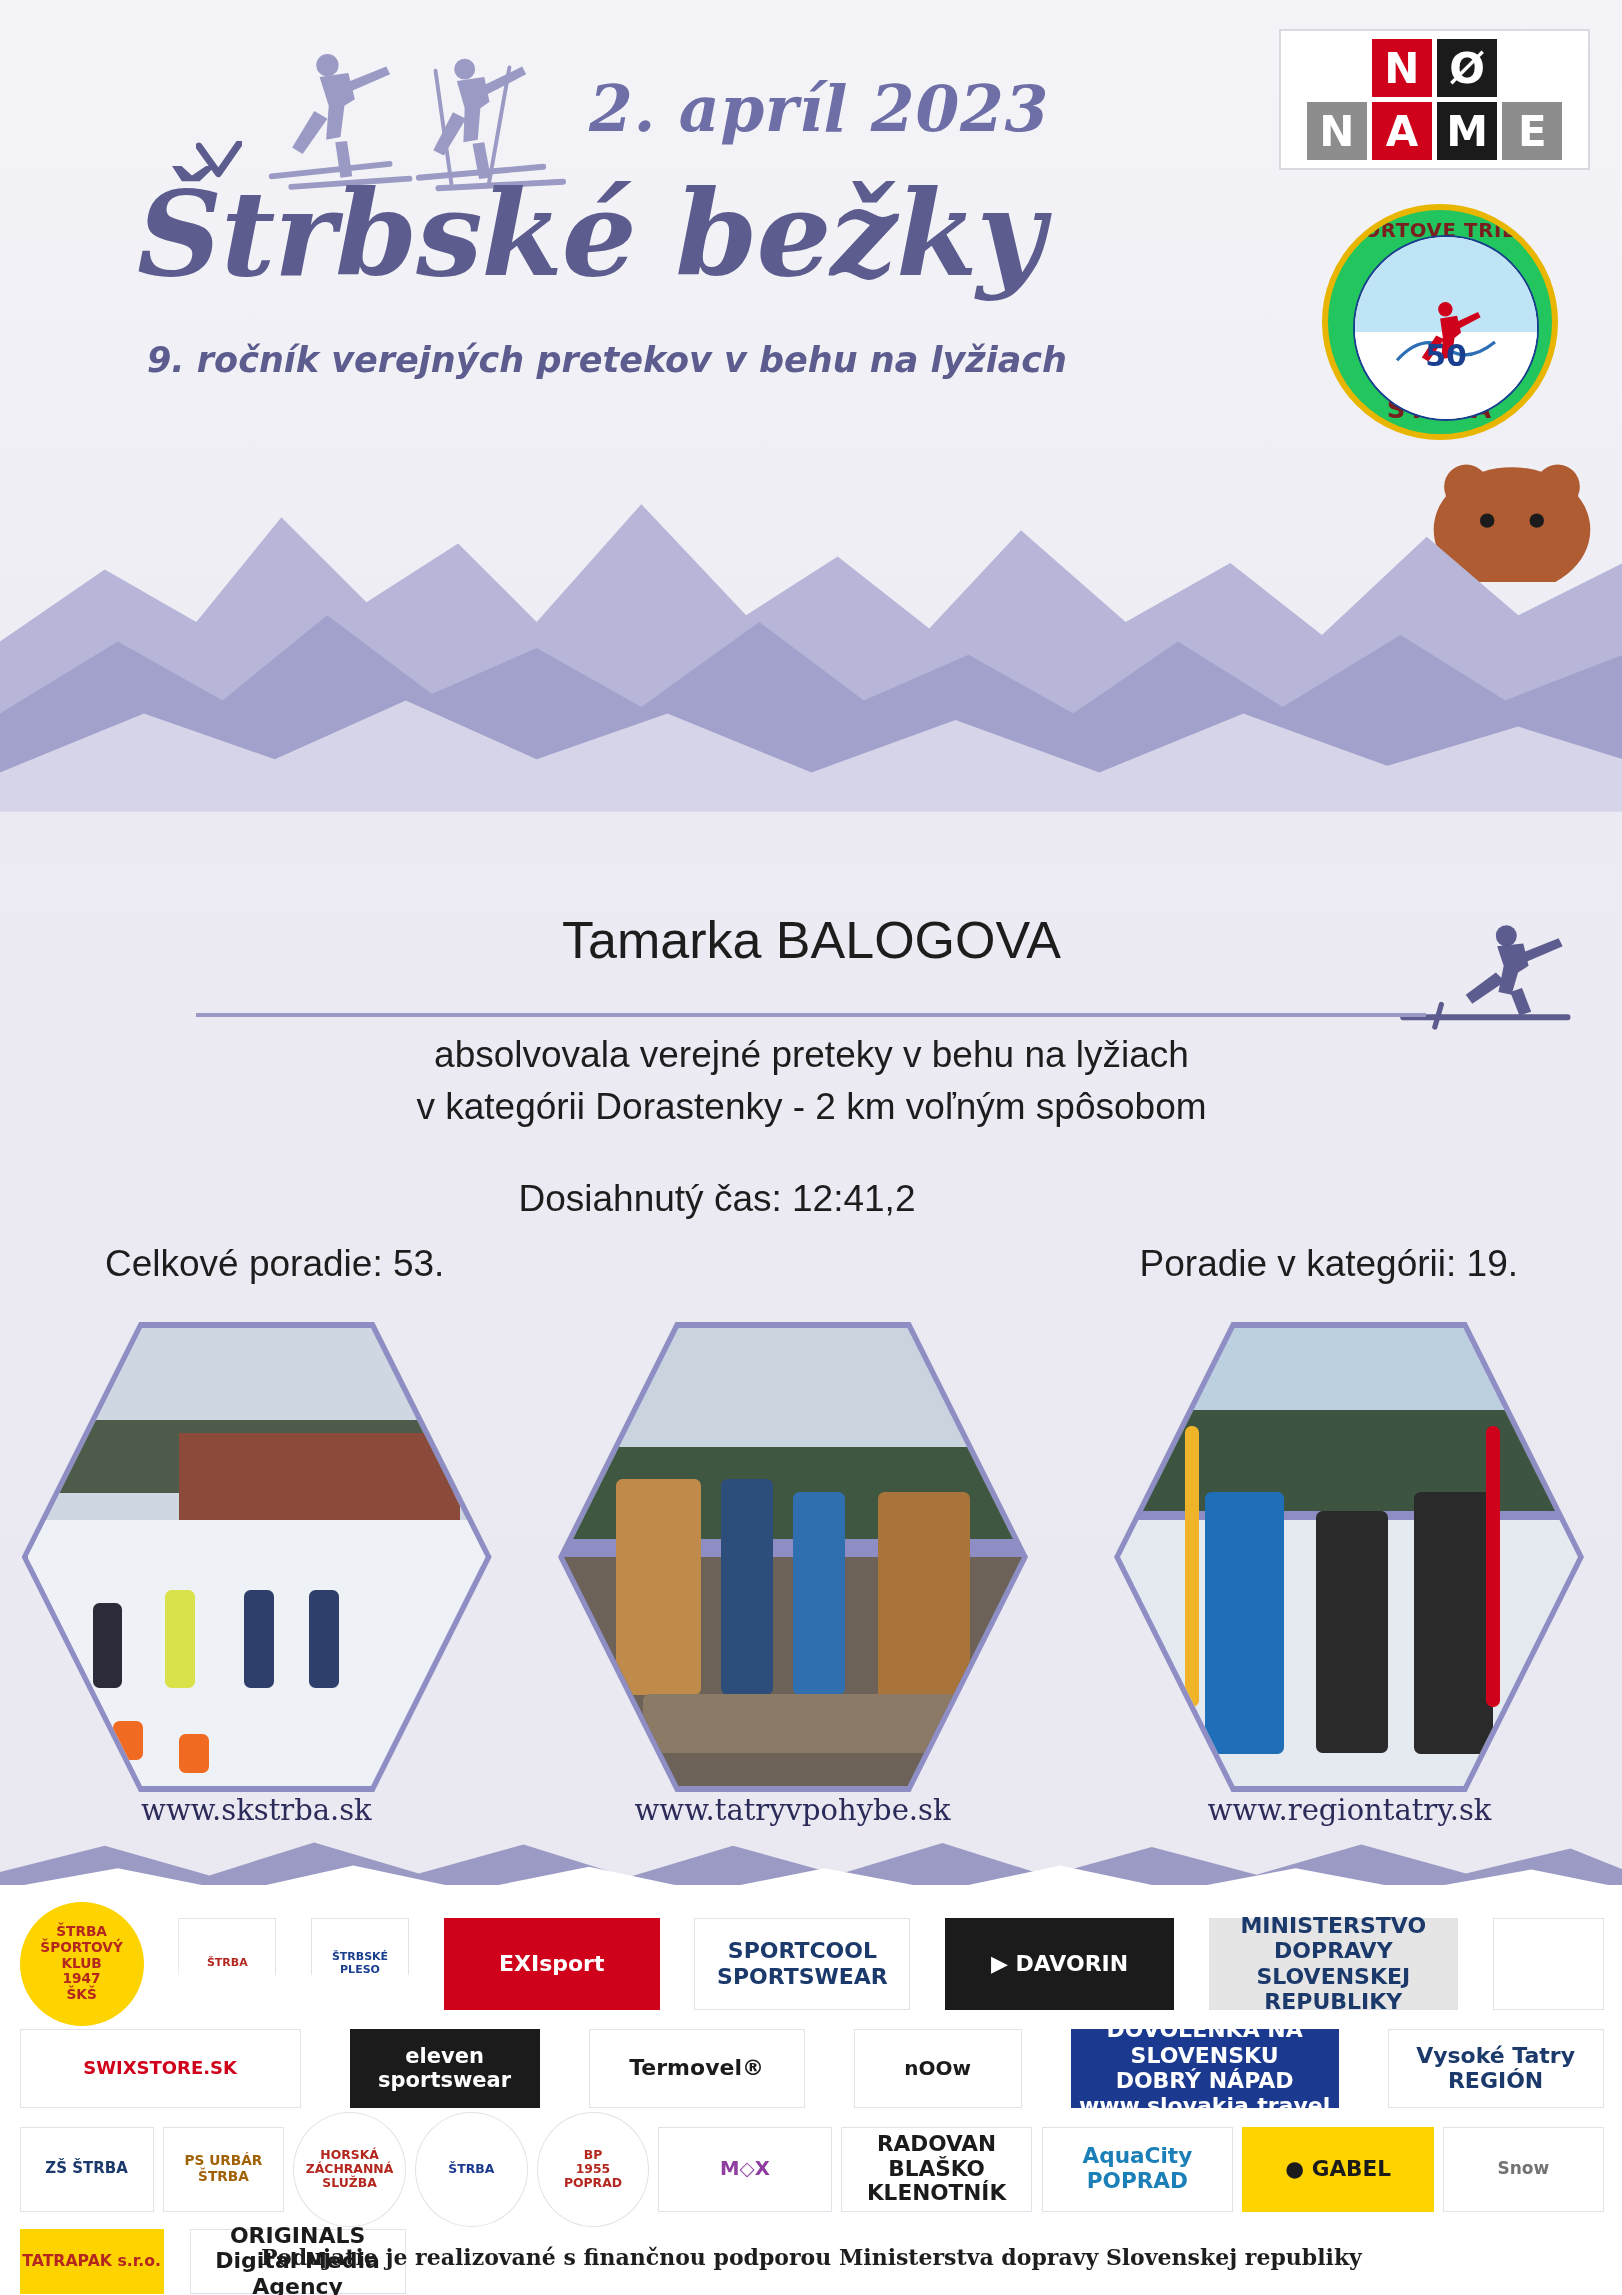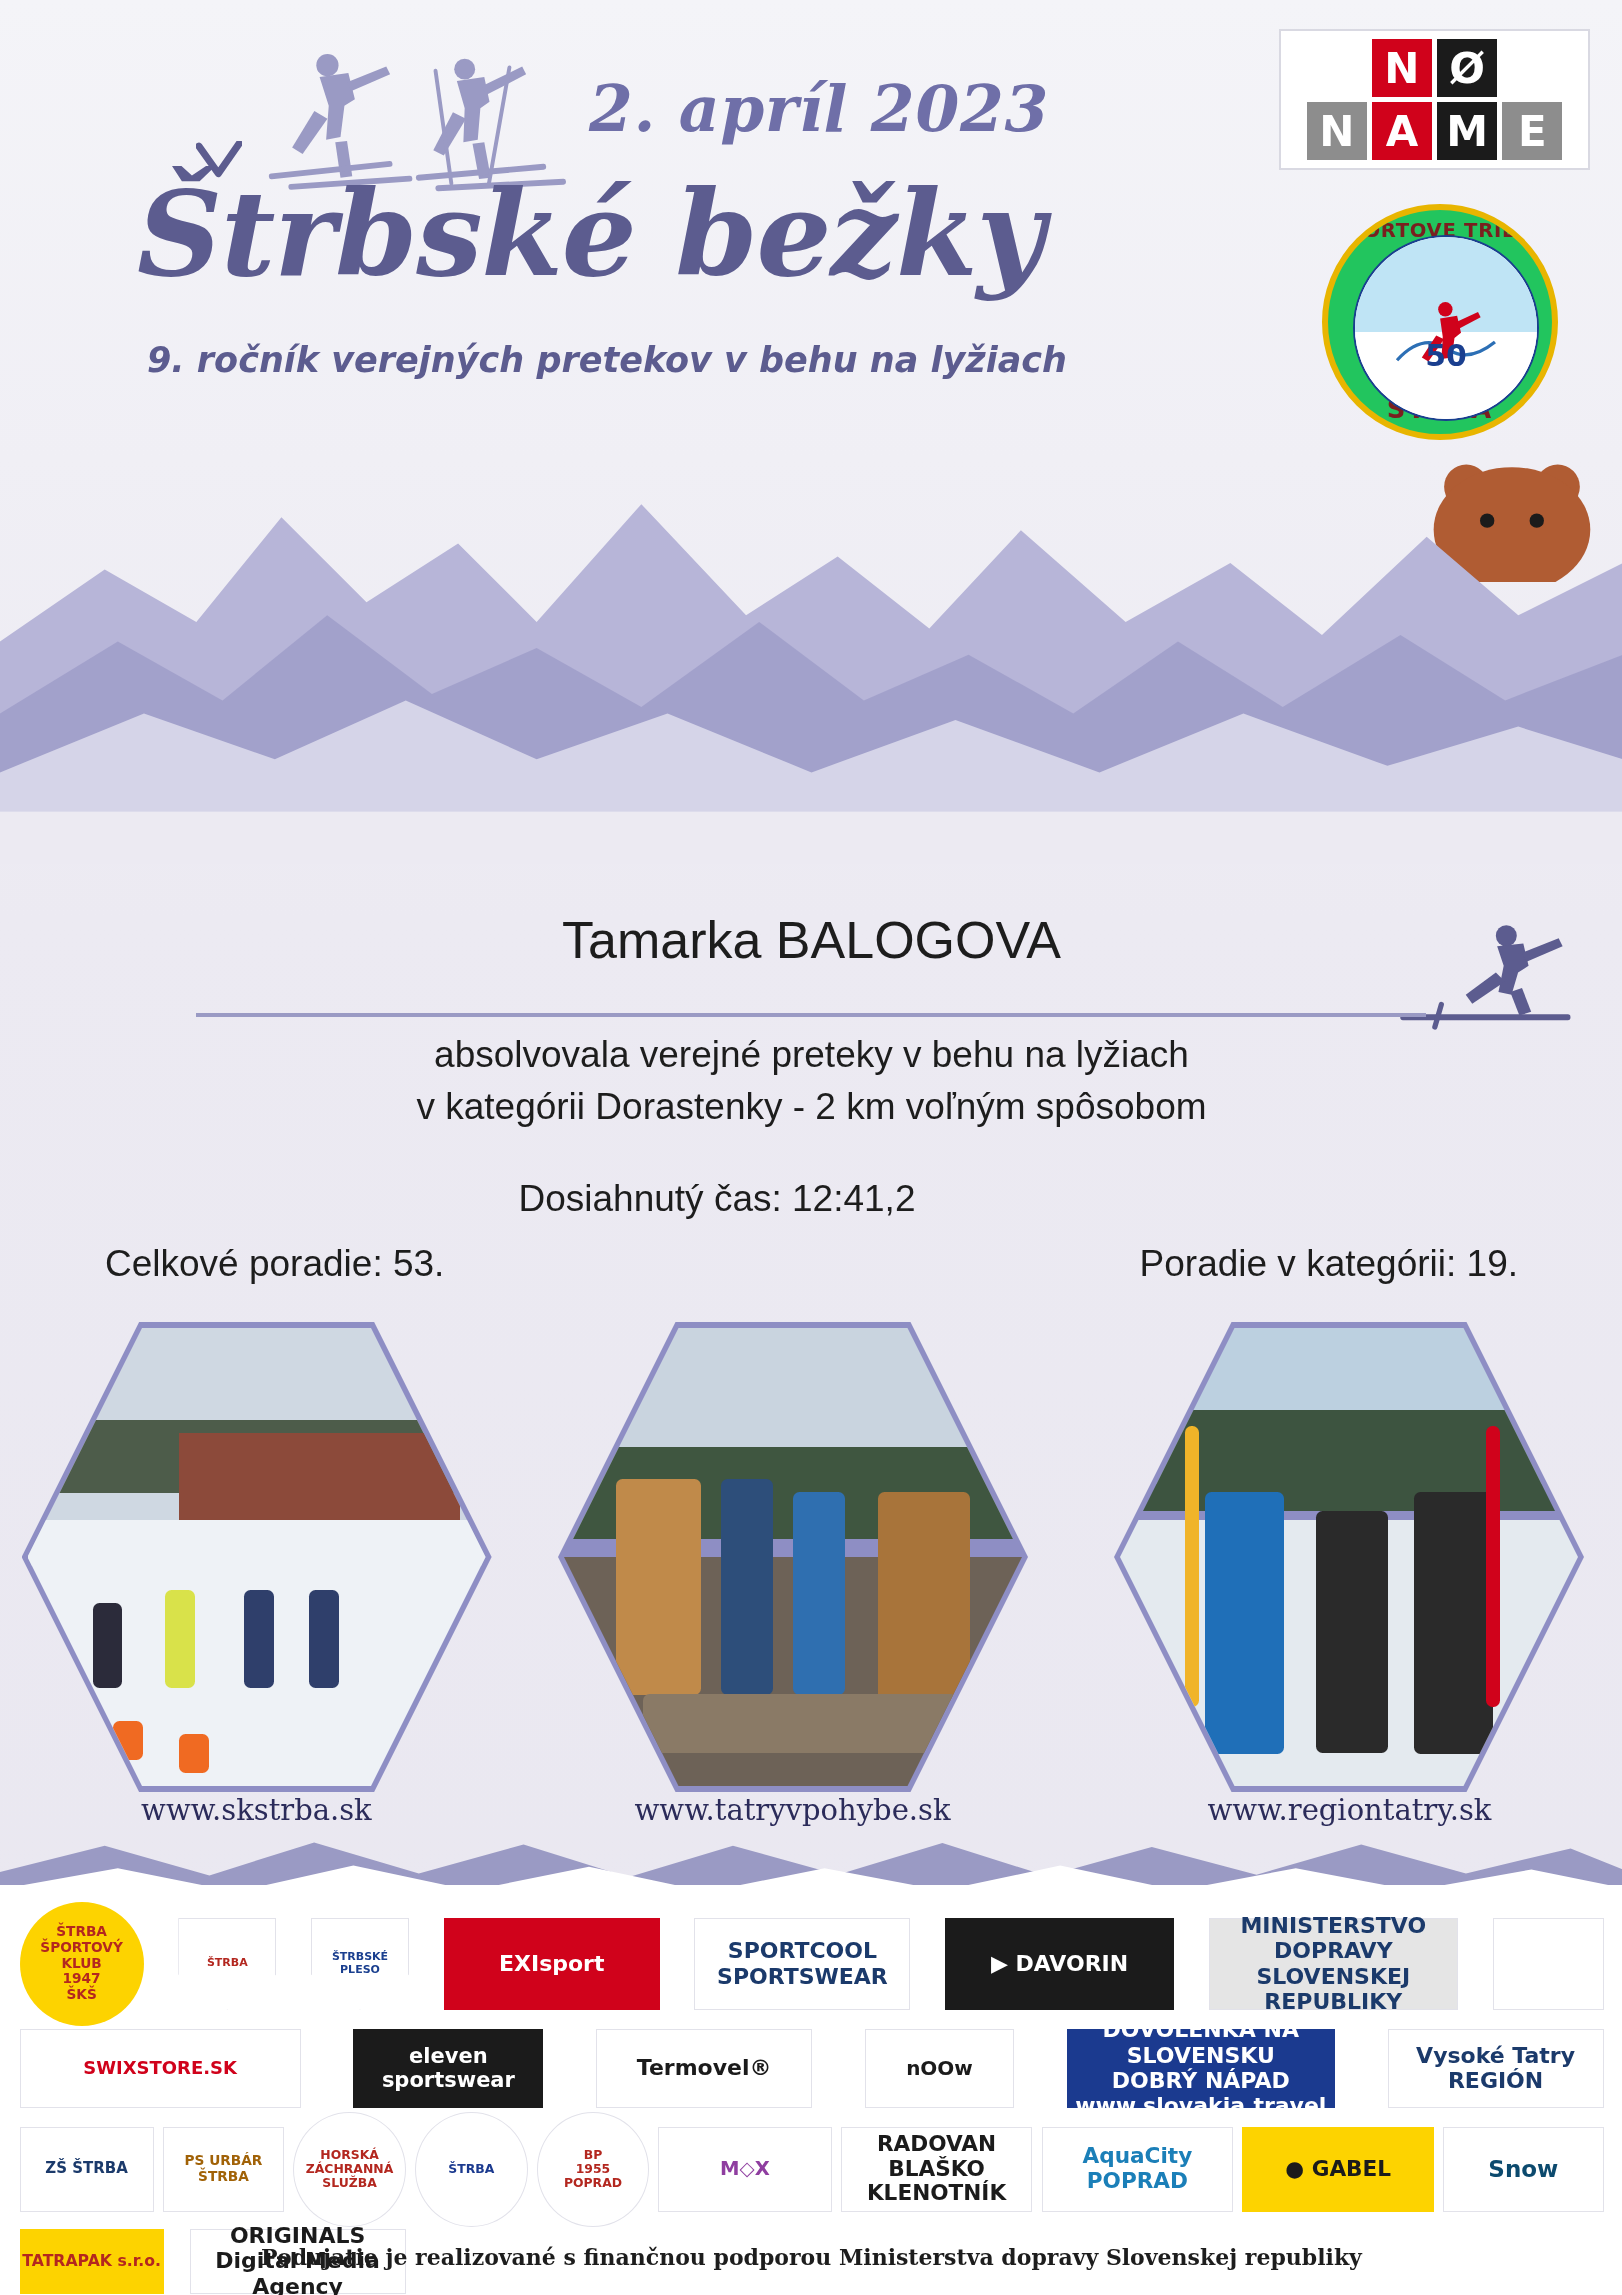--- a/index.html
+++ b/index.html
@@ -510,21 +510,21 @@
     <div class="sp" style="width: 249px; height: 92px; background: #e5e5e5; color: rgb(27, 58, 107); font-size: 22px; line-height: 1.15; white-space: pre-line; border: 1.3px solid rgb(226, 226, 234); padding: 2.6px;">MINISTERSTVO
 DOPRAVY
 SLOVENSKEJ REPUBLIKY</div>
     <div class="sp" style="width: 111px; height: 92px; background: rgb(255, 255, 255); color: rgb(27, 58, 107); font-size: 12.4px; line-height: 1.15; white-space: pre-line; border: 1.3px solid rgb(226, 226, 234); padding: 2.6px;"></div>
   </div>
 <div class="sponsor-row r2" id="sponsor-row-2">
     <div class="sp" style="width: 281px; height: 79px; background: rgb(255, 255, 255); color: rgb(208, 2, 27); font-size: 18px; line-height: 1.15; white-space: pre-line; border: 1.3px solid rgb(226, 226, 234); padding: 2.6px;">SWIXSTORE.SK</div>
     <div class="sp" style="width: 190px; height: 79px; background: rgb(27, 27, 27); color: rgb(255, 255, 255); font-size: 21px; line-height: 1.15; white-space: pre-line; border: none; padding: 2.6px;">eleven
 sportswear</div>
     <div class="sp" style="width: 216px; height: 79px; background: rgb(255, 255, 255); color: rgb(27, 27, 27); font-size: 22px; line-height: 1.15; white-space: pre-line; border: 1.3px solid rgb(226, 226, 234); padding: 2.6px;">Termovel®</div>
-    <div class="sp" style="width: 149px; height: 79px; background: rgb(255, 255, 255); color: rgb(27, 27, 27); font-size: 20px; line-height: 1.15; white-space: pre-line; border: 1.3px solid rgb(226, 226, 234); padding: 2.6px;">nOOw</div>
+    <div class="sp" style="width: 168px; height: 79px; background: rgb(255, 255, 255); color: rgb(27, 27, 27); font-size: 20px; line-height: 1.15; white-space: pre-line; border: 1.3px solid rgb(226, 226, 234); padding: 2.6px;">nOOw</div>
     <div class="sp" style="width: 268px; height: 79px; background: rgb(27, 58, 143); color: rgb(255, 255, 255); font-size: 22px; line-height: 1.15; white-space: pre-line; border: none; padding: 2.6px;">DOVOLENKA NA
 SLOVENSKU
 DOBRÝ NÁPAD
 www.slovakia.travel</div>
     <div class="sp" style="width: 216px; height: 79px; background: rgb(255, 255, 255); color: rgb(27, 58, 107); font-size: 22px; line-height: 1.15; white-space: pre-line; border: 1.3px solid rgb(226, 226, 234); padding: 2.6px;">Vysoké Tatry
 REGIÓN</div>
   </div>
 <div class="sponsor-row r3" id="sponsor-row-3">
     <div class="sp" style="width: 137px; height: 85px; background: rgb(255, 255, 255); color: rgb(27, 58, 107); font-size: 15px; line-height: 1.15; white-space: pre-line; border: 1.3px solid rgb(226, 226, 234); padding: 2.6px;">ZŠ ŠTRBA</div>
     <div class="sp" style="width: 124px; height: 85px; background: rgb(255, 255, 255); color: #a16207; font-size: 13.7px; line-height: 1.15; white-space: pre-line; border: 1.3px solid rgb(226, 226, 234); padding: 2.6px; text-align: center;">PS URBÁR
@@ -535,21 +535,21 @@
     <div class="sp sp-circle" style="width: 115px; height: 115px; background: rgb(255, 255, 255); color: rgb(27, 58, 143); font-size: 12.4px; line-height: 1.15; white-space: pre-line; border: 1.3px solid rgb(226, 226, 234); padding: 2.6px;">ŠTRBA</div>
     <div class="sp sp-circle" style="width: 115px; height: 115px; background: rgb(255, 255, 255); color: rgb(179, 39, 31); font-size: 12.4px; line-height: 1.15; white-space: pre-line; border: 1.3px solid rgb(226, 226, 234); padding: 2.6px;">BP
 1955
 POPRAD</div>
     <div class="sp" style="width: 177px; height: 85px; background: rgb(255, 255, 255); color: rgb(143, 62, 160); font-size: 19.6px; line-height: 1.15; white-space: pre-line; border: 1.3px solid rgb(226, 226, 234); padding: 2.6px;">M◇X</div>
     <div class="sp" style="width: 196px; height: 85px; background: rgb(255, 255, 255); color: rgb(27, 27, 27); font-size: 21.6px; line-height: 1.15; white-space: pre-line; border: 1.3px solid rgb(226, 226, 234); padding: 2.6px;">RADOVAN BLAŠKO
 KLENOTNÍK</div>
     <div class="sp" style="width: 196px; height: 85px; background: rgb(255, 255, 255); color: rgb(27, 127, 184); font-size: 21.6px; line-height: 1.15; white-space: pre-line; border: 1.3px solid rgb(226, 226, 234); padding: 2.6px;">AquaCity
 POPRAD</div>
     <div class="sp" style="width: 196px; height: 85px; background: rgb(253, 211, 0); color: rgb(27, 27, 27); font-size: 21.6px; line-height: 1.15; white-space: pre-line; border: none; padding: 2.6px;">● GABEL</div>
-    <div class="sp" style="width: 164px; height: 85px; background: rgb(255, 255, 255); color: #0c4a6e; font-size: 23px; line-height: 1.15; white-space: pre-line; border: 1.3px solid rgb(226, 226, 234); padding: 2.6px;">Snow</div>
+    <div class="sp" style="width: 164px; height: 85px; background: rgb(255, 255, 255); color: #737373; font-size: 17px; line-height: 1.15; white-space: pre-line; border: 1.3px solid rgb(226, 226, 234); padding: 2.6px;">Snow</div>
   </div>
 <div class="sponsor-row" id="sponsor-row-4" style="top:2225px;height:72px;width:589px;left:19.6px;justify-content:flex-start;gap:26px;">
     <div class="sp" style="width: 144px; height: 65px; background: rgb(253, 211, 0); color: rgb(179, 39, 31); font-size: 15.7px; line-height: 1.15; white-space: pre-line; border: none; padding: 2.6px;">TATRAPAK s.r.o.</div>
     <div class="sp" style="width: 216px; height: 65px; background: rgb(255, 255, 255); color: rgb(27, 27, 27); font-size: 22px; line-height: 1.15; white-space: pre-line; border: 1.3px solid rgb(226, 226, 234); padding: 2.6px;">ORIGINALS
 Digital Media Agency</div>
   </div>
 
 <div class="footer-note">Podujatie je realizované s finančnou podporou Ministerstva dopravy Slovenskej republiky</div>
 
 

